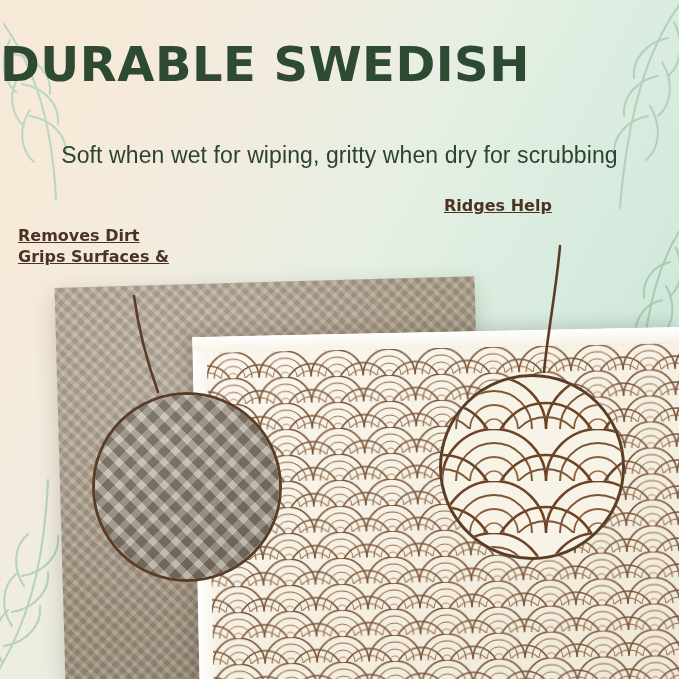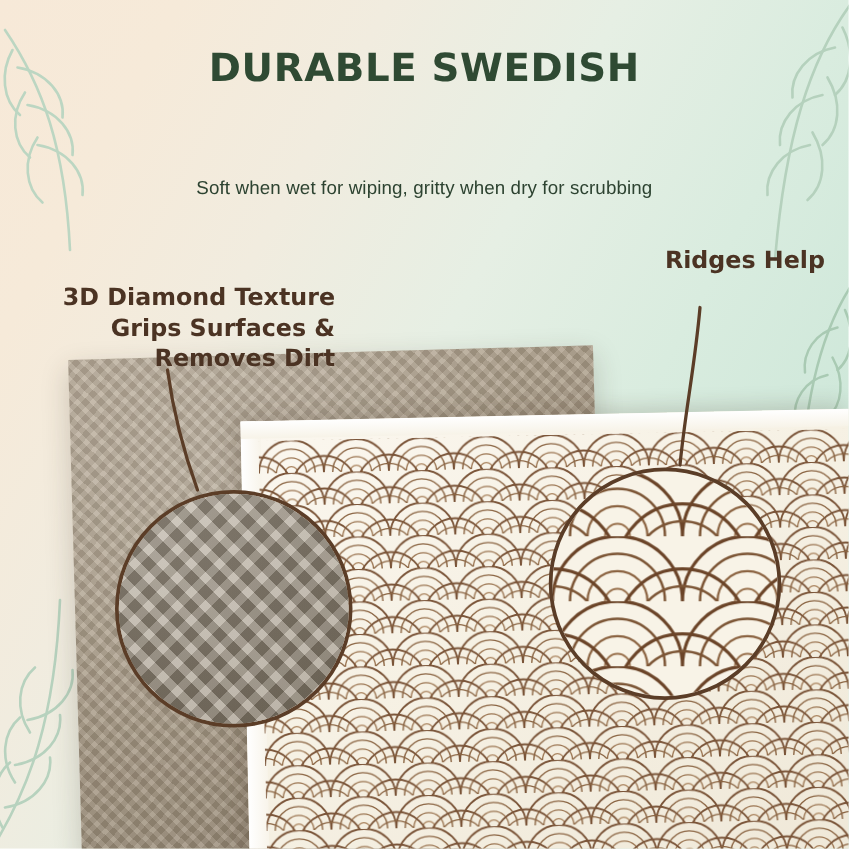--- a/index.html
+++ b/index.html
@@ -35,54 +35,55 @@
     pointer-events: none;
   }
   .sprig svg { display: block; }
 
   
   .headline {
     position: absolute;
     left: 0;
     right: 0;
     top: 38px;
-    text-align: center;
+    text-align: left;
     color: #2f4a33;
     font-family: "DejaVu Sans", sans-serif;
     font-weight: bold;
-    font-size: 31px;
+    font-size: 48px;
     line-height: 1.12;
     letter-spacing: 0.5px;
   }
   .headline .l1, .headline .l2 {
     display: block;
     white-space: nowrap;
   }
   .subhead {
     position: absolute;
     left: 0;
     right: 0;
     top: 142px;
     text-align: center;
     color: #2d4331;
     font-family: "Liberation Sans", sans-serif;
-    font-size: 15px;
+    font-size: 23px;
     font-weight: 400;
     letter-spacing: 0.1px;
   }
 
   
   .callout {
     position: absolute;
     color: #4b3323;
     font-family: "DejaVu Sans", sans-serif;
     font-weight: bold;
-    font-size: 19px;
+    font-size: 16px;
     line-height: 1.3;
-    text-align: right;
+    text-align: left;
+    text-decoration: underline;
   }
   #callout-left  { left: 18px;  top: 226px; width: 250px; }
   #callout-right { left: 444px; top: 196px; width: 216px; }
   .callout span { display: block; white-space: nowrap; }
 
   
   #photo {
     position: absolute;
     left: 0;
     top: 246px;
@@ -322,22 +323,21 @@
     <path d="M560 246 C 556 292, 548 330, 544 372" fill="none" stroke="#5b3d27" stroke-width="2.6" stroke-linecap="round"></path>
   </svg>
 
   <div class="headline">
     <span class="l1">DURABLE SWEDISH</span>
   </div>
 
   <div class="subhead">Soft when wet for wiping, gritty when dry for scrubbing</div>
 
   <div class="callout" id="callout-left">
-    <span>3D Diamond Texture</span>
+    <span>Removes Dirt</span>
     <span>Grips Surfaces &amp;</span>
-    <span>Removes Dirt</span>
   </div>
 
   <div class="callout" id="callout-right">
     <span>Ridges Help</span>
   </div>
 
 </div>
 
 </body></html>

